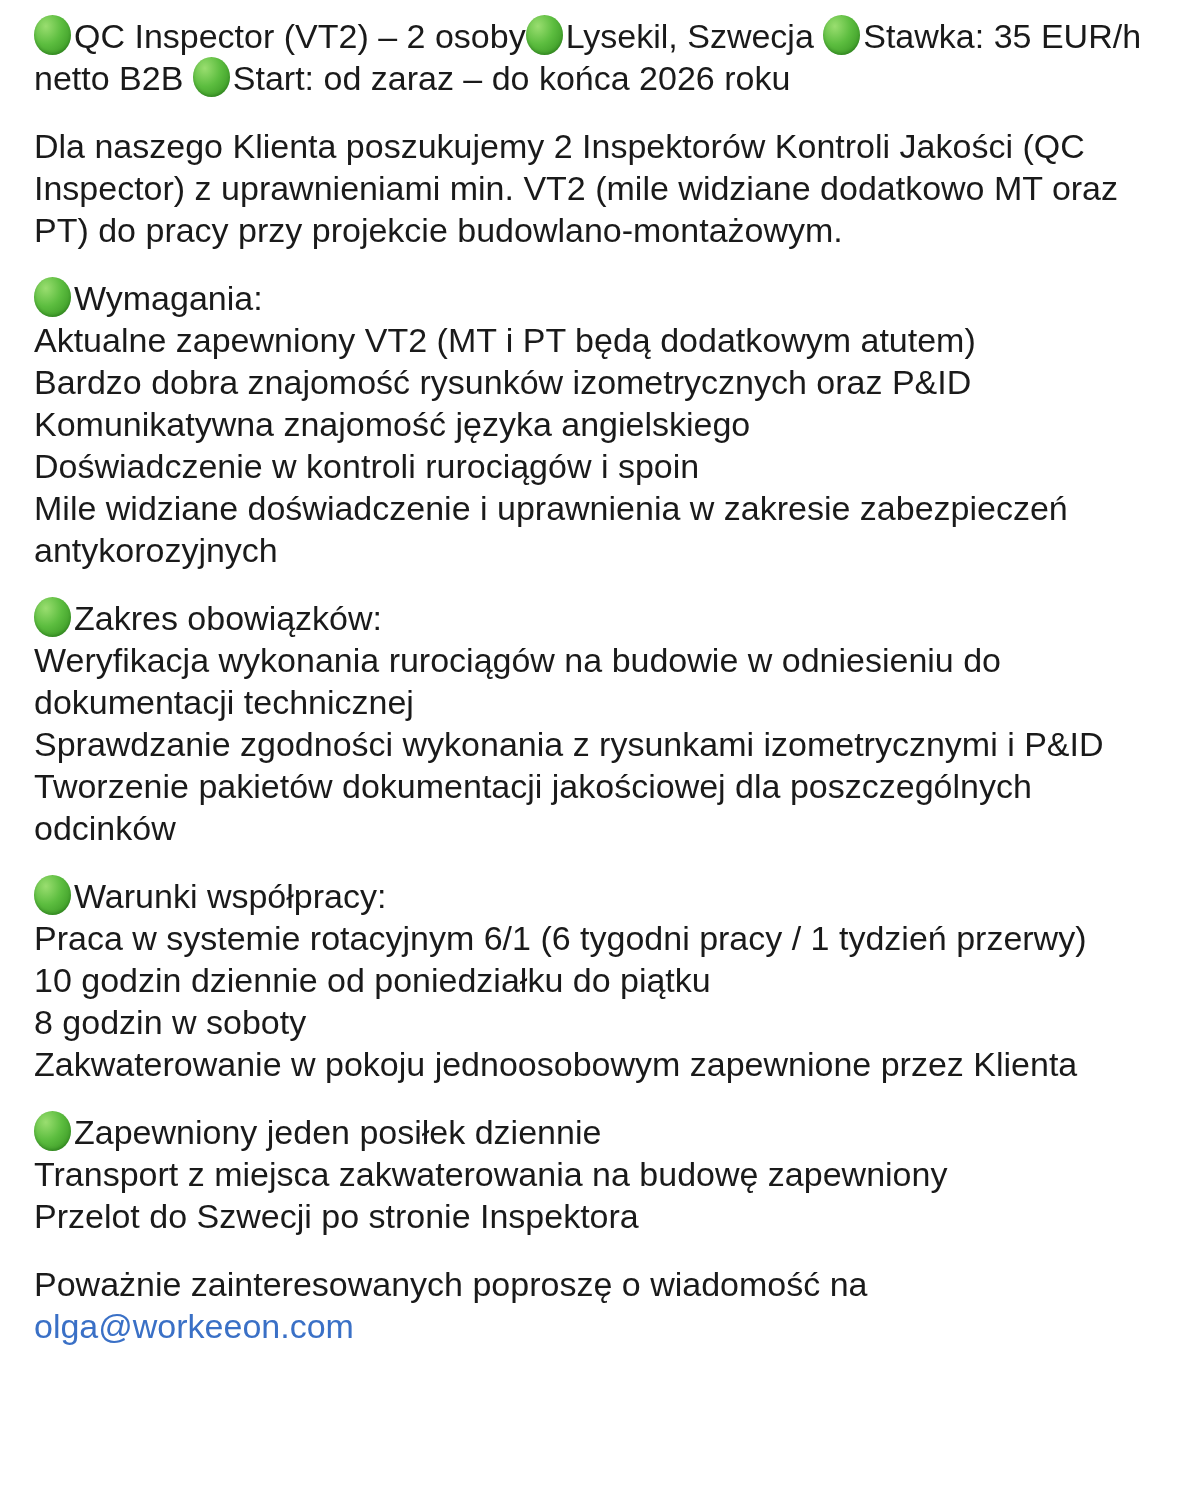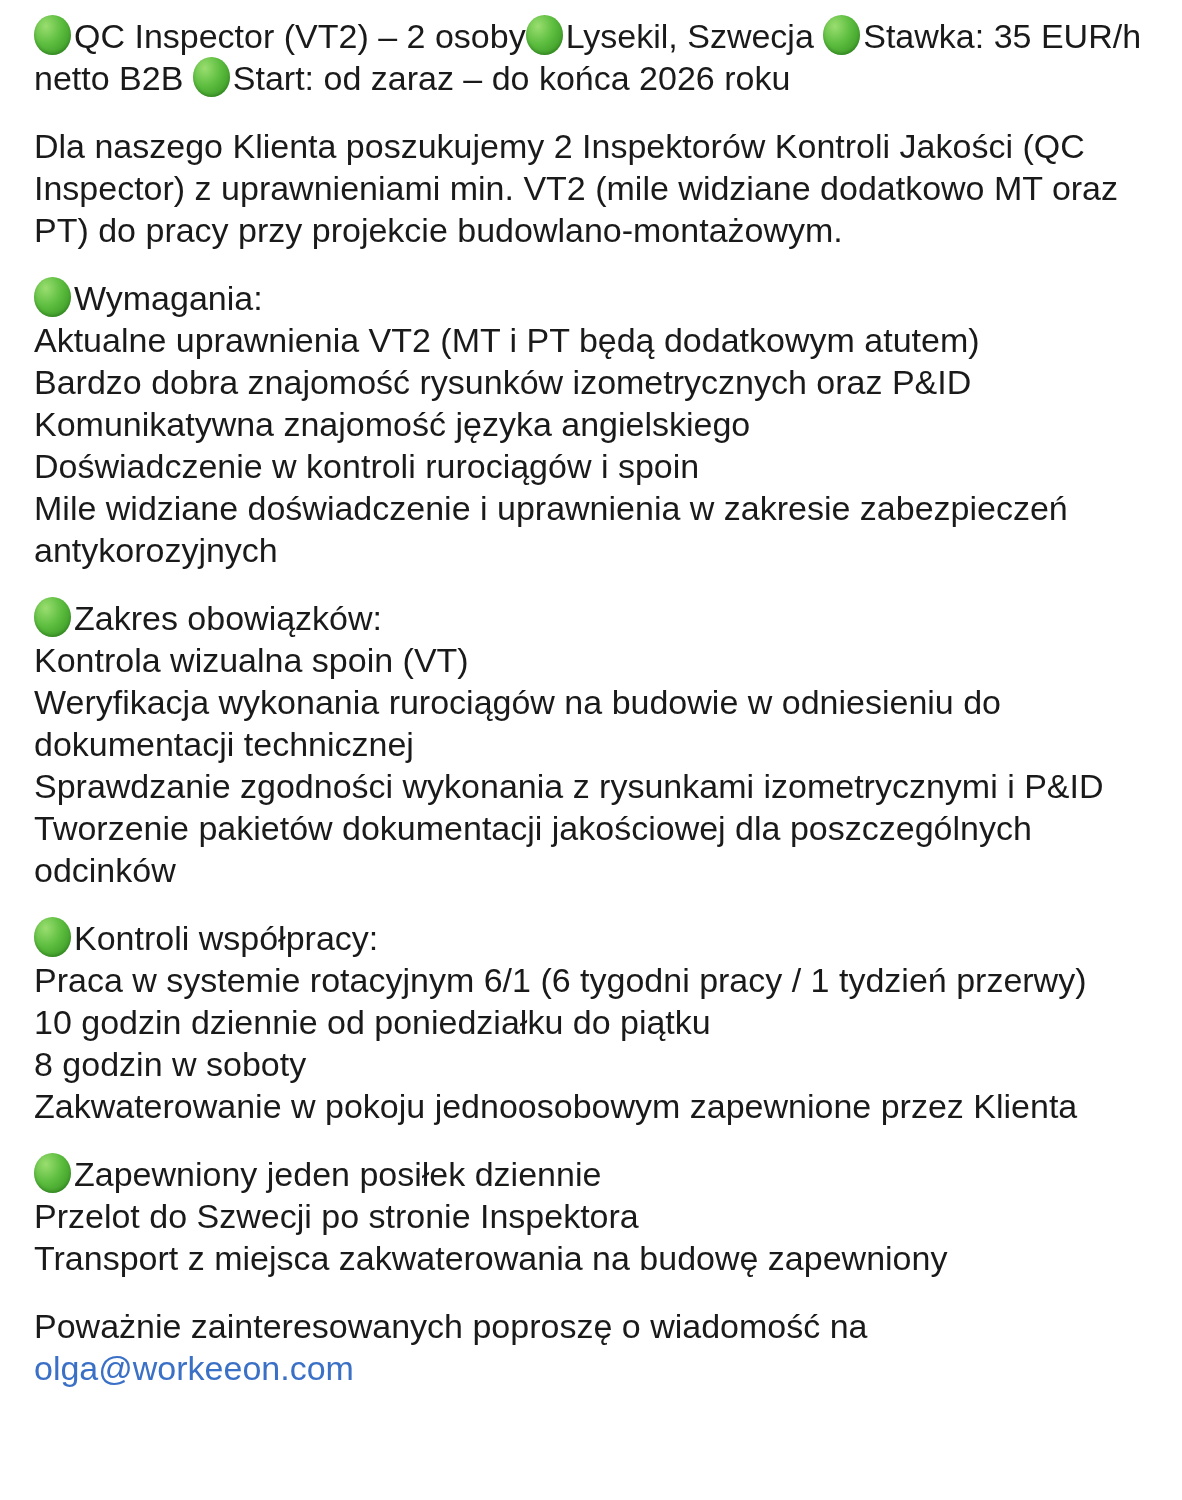--- a/index.html
+++ b/index.html
@@ -60,43 +60,42 @@
 <main class="post">
   <div id="post-body">
       <div class="para">
         <div class="line"><span class="emoji"></span><span>QC Inspector (VT2) – 2 osoby</span><span class="emoji"></span><span>Lysekil, Szwecja </span><span class="emoji"></span><span>Stawka: 35 EUR/h netto B2B </span><span class="emoji"></span><span>Start: od zaraz – do końca 2026 roku</span></div>
       </div>
       <div class="para">
         <div class="line"><span>Dla naszego Klienta poszukujemy 2 Inspektorów Kontroli Jakości (QC Inspector) z uprawnieniami min. VT2 (mile widziane dodatkowo MT oraz PT) do pracy przy projekcie budowlano-montażowym.</span></div>
       </div>
       <div class="para">
         <div class="line"><span class="emoji"></span><span>Wymagania:</span></div>
-        <div class="line"><span>Aktualne uprawnienia VT2 (MT i PT będą dodatkowym atutem)</span></div>
+        <div class="line"><span>Aktualne zapewniony VT2 (MT i PT będą dodatkowym atutem)</span></div>
         <div class="line"><span>Bardzo dobra znajomość rysunków izometrycznych oraz P&amp;ID</span></div>
         <div class="line"><span>Komunikatywna znajomość języka angielskiego</span></div>
         <div class="line"><span>Doświadczenie w kontroli rurociągów i spoin</span></div>
         <div class="line"><span>Mile widziane doświadczenie i uprawnienia w zakresie zabezpieczeń antykorozyjnych</span></div>
       </div>
       <div class="para">
         <div class="line"><span class="emoji"></span><span>Zakres obowiązków:</span></div>
-        <div class="line"><span>Kontrola wizualna spoin (VT)</span></div>
         <div class="line"><span>Weryfikacja wykonania rurociągów na budowie w odniesieniu do dokumentacji technicznej</span></div>
         <div class="line"><span>Sprawdzanie zgodności wykonania z rysunkami izometrycznymi i P&amp;ID</span></div>
         <div class="line"><span>Tworzenie pakietów dokumentacji jakościowej dla poszczególnych odcinków</span></div>
       </div>
       <div class="para">
-        <div class="line"><span class="emoji"></span><span>Kontroli współpracy:</span></div>
+        <div class="line"><span class="emoji"></span><span>Warunki współpracy:</span></div>
         <div class="line"><span>Praca w systemie rotacyjnym 6/1 (6 tygodni pracy / 1 tydzień przerwy)</span></div>
         <div class="line"><span>10 godzin dziennie od poniedziałku do piątku</span></div>
         <div class="line"><span>8 godzin w soboty</span></div>
         <div class="line"><span>Zakwaterowanie w pokoju jednoosobowym zapewnione przez Klienta</span></div>
       </div>
       <div class="para">
         <div class="line"><span class="emoji"></span><span>Zapewniony jeden posiłek dziennie</span></div>
+        <div class="line"><span>Transport z miejsca zakwaterowania na budowę zapewniony</span></div>
         <div class="line"><span>Przelot do Szwecji po stronie Inspektora</span></div>
-        <div class="line"><span>Transport z miejsca zakwaterowania na budowę zapewniony</span></div>
       </div>
       <div class="para">
         <div class="line"><span>Poważnie zainteresowanych poproszę o wiadomość na</span></div>
         <div class="line"><a class="email-link" href="mailto:olga@workeeon.com">olga@workeeon.com</a></div>
       </div>
     </div>
 </main>
 
 </body></html>

